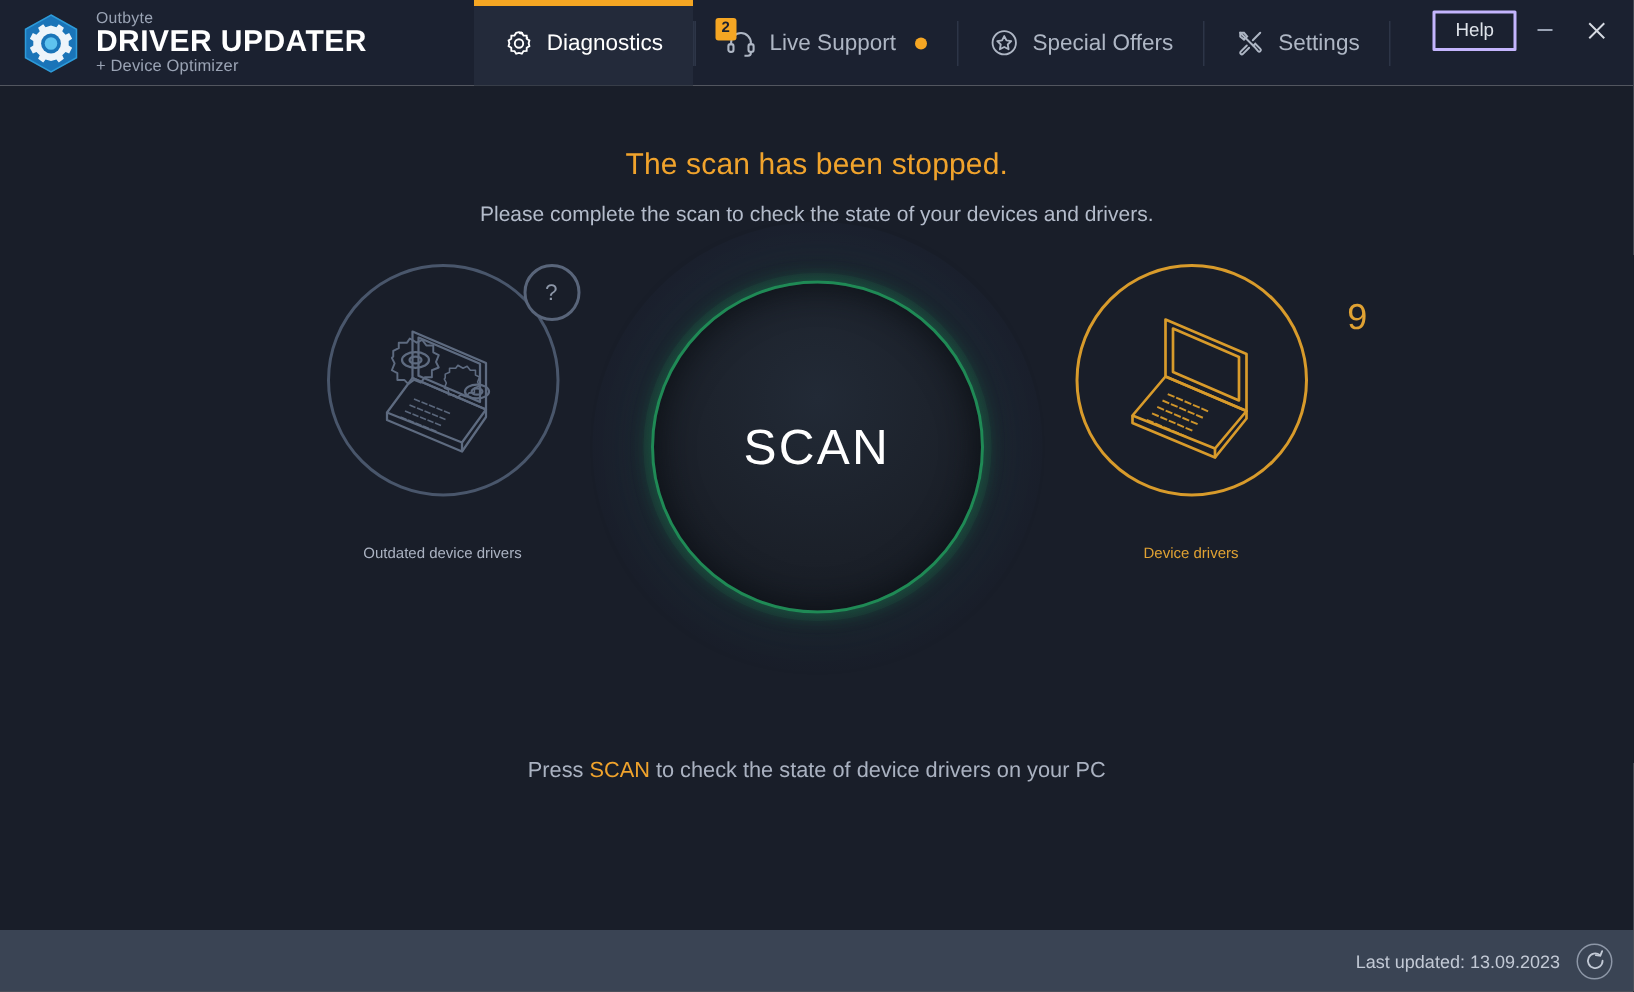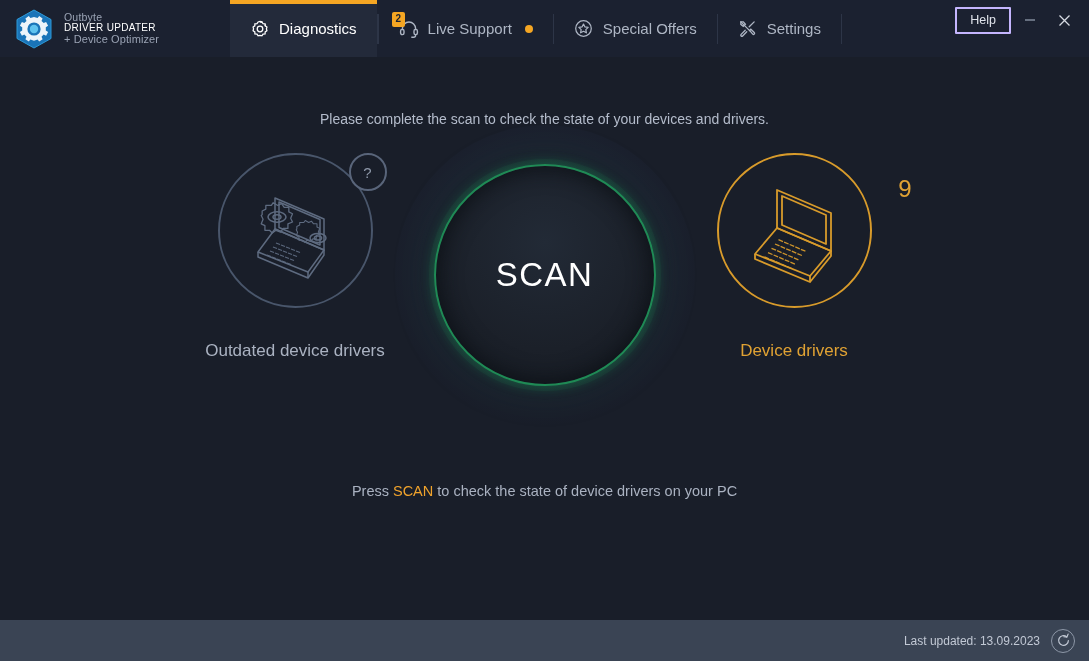--- a/index.html
+++ b/index.html
@@ -18,21 +18,21 @@
     background:#1b2130;
     display:flex; align-items:flex-start;
   }
   .brand {
     display:flex; align-items:center; gap:10px;
     padding-left:14px; height:57px;
   }
   .brand-mark { width:40px; height:42px; flex:0 0 40px; position:relative; }
   .brand-text { line-height:1.05; padding-top:1px; }
   .brand-small { font-size:10.5px; color:#9aa3b4; letter-spacing:.2px; }
-  .brand-title { font-size:10px; font-weight:normal; color:#ffffff; letter-spacing:.3px; }
+  .brand-title { font-size:20px; font-weight:bold; color:#ffffff; letter-spacing:.3px; }
   .brand-sub { font-size:11px; color:#9aa3b4; letter-spacing:.1px; }
 
   .nav { display:flex; align-items:flex-start; height:57px; margin-left:71px; }
   .tab {
     position:relative; height:57px;
     display:flex; align-items:center; gap:9px;
     padding:0 20px; cursor:pointer;
     font-size:15px; color:#aeb6c4; white-space:nowrap;
   }
   .tab.active { background:#232a3a; color:#ffffff; }
@@ -69,21 +69,21 @@
 
   
   .panel { position:absolute; top:0; width:240px; text-align:center; }
   .panel-left { left:175px; }
   .panel-right { left:674px; }
   .circle {
     width:155px; height:155px; border-radius:50%;
     border:2px solid #49566b; margin:8px auto 0 auto; position:relative;
   }
   .circle.amber { border-color:#d89b2b; }
-  .panel-label { margin-top:33px; font-size:17px; color:#aab2c1; }
+  .panel-label { margin-top:33px; font-size:10px; color:#aab2c1; }
   .panel-label.amber { color:#e0a233; }
   .qbadge {
     position:absolute; right:-16px; top:-2px;
     width:38px; height:38px; border-radius:50%;
     border:2px solid #59657a; background:#191e29;
     display:flex; align-items:center; justify-content:center;
     font-size:15px; color:#8e98a9;
   }
   .nine {
     position:absolute; right:-42px; top:20px;
@@ -235,20 +235,21 @@
         <svg width="15" height="15" viewBox="0 0 15 15" stroke="#d6dae2" stroke-width="1.3">
             <path d="M2.5 2.5 L12.5 12.5 M12.5 2.5 L2.5 12.5"></path>
           </svg>
       </div>
     </div>
   </div>
 
   <div class="main">
 
     <div class="title-wrap">
+      <div class="h1">The scan has been stopped.</div>
       <div class="h2">Please complete the scan to check the state of your devices and drivers.</div>
     </div>
 
     <div class="stage">
 
       <div class="panel panel-left">
         <div class="circle">
           <svg width="151" height="151" viewBox="0 0 151 151" fill="none" stroke="#5e6b80" stroke-width="1.5" stroke-linejoin="round">
             <path d="M55 43 L104 64 L104 95 L55 74 Z"></path>
             <path d="M59 47 L100 64.5 L100 90 L59 72.5 Z"></path>

